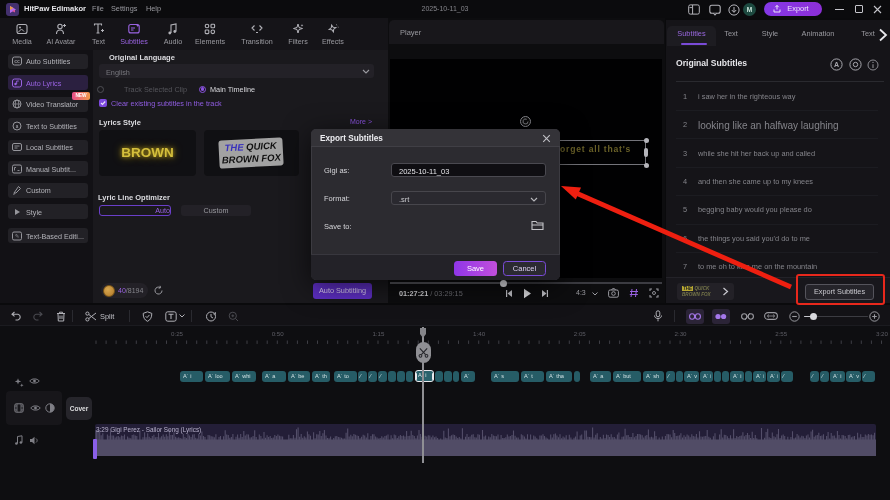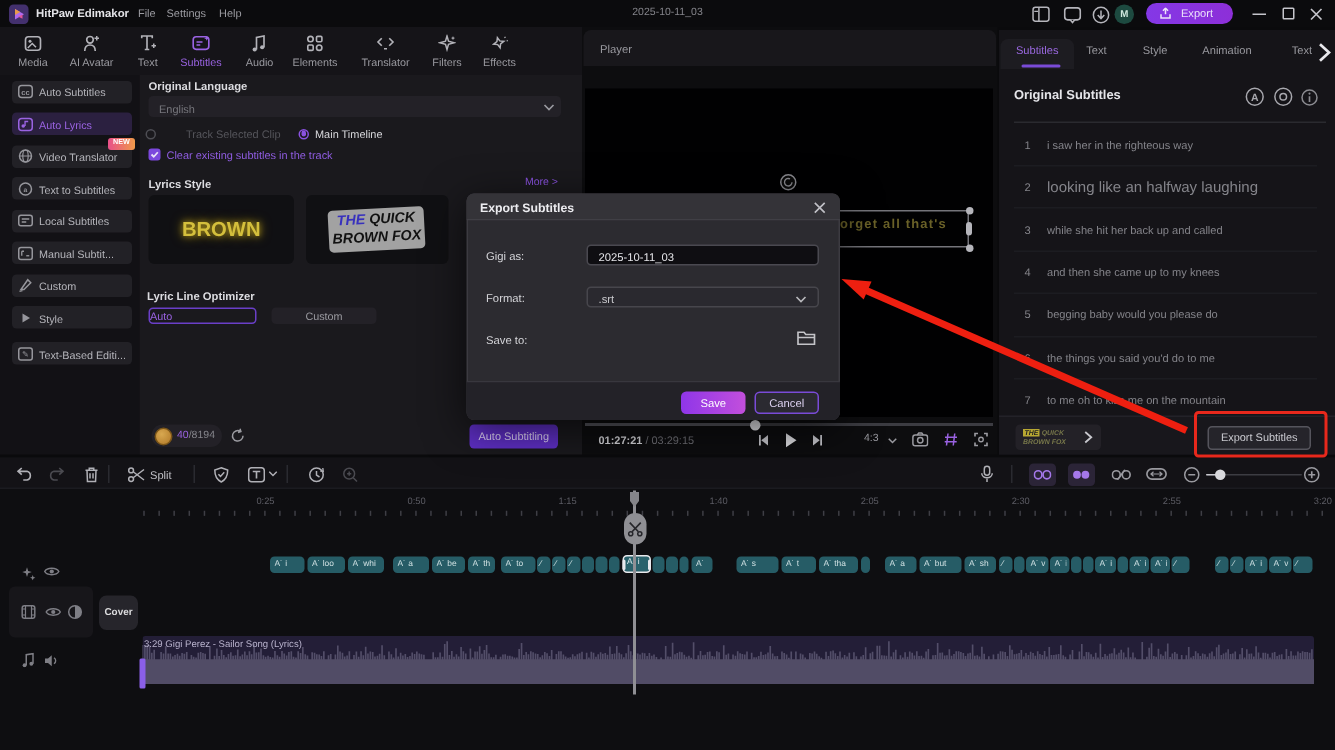--- a/index.html
+++ b/index.html
@@ -77,21 +77,21 @@
       <circle cx="3" cy="3" r="1.8" fill="none" stroke="#b2b2b8" stroke-width="1.1"></circle>
       <rect x="7" y="1.2" width="3.6" height="3.6" rx="0.8" fill="none" stroke="#b2b2b8" stroke-width="1.1"></rect>
       <rect x="1.2" y="7" width="3.6" height="3.6" rx="0.8" fill="none" stroke="#b2b2b8" stroke-width="1.1"></rect>
       <circle cx="8.8" cy="8.8" r="1.8" fill="none" stroke="#b2b2b8" stroke-width="1.1"></circle>
     </svg>
 <div class="abs" style="left:180px;top:37px;width:60px;text-align:center;font-size:7.2px;color:#9a9aa0;">Elements</div>
 <svg class="ic" style="left:251px;top:23px" width="12" height="12" viewBox="0 0 12 12">
       <path d="M3.5 2.5 L1 5 L3.5 7.5 M8.5 2.5 L11 5 L8.5 7.5" fill="none" stroke="#b2b2b8" stroke-width="1.1"></path>
       <path d="M5 9.5 L7 9.5" stroke="#b2b2b8" stroke-width="1"></path>
     </svg>
-<div class="abs" style="left:227px;top:37px;width:60px;text-align:center;font-size:7.2px;color:#9a9aa0;">Translator</div>
+<div class="abs" style="left:227px;top:37px;width:60px;text-align:center;font-size:7.2px;color:#9a9aa0;">Transition</div>
 <svg class="ic" style="left:292px;top:23px" width="12" height="12" viewBox="0 0 12 12">
       <path d="M6 1 L7 4.5 L10.5 5.5 L7 6.5 L6 10 L5 6.5 L1.5 5.5 L5 4.5 Z" fill="none" stroke="#b2b2b8" stroke-width="1"></path>
       <path d="M10 1 L10.4 2 L11.4 2.4 L10.4 2.8 L10 3.8 L9.6 2.8 L8.6 2.4 L9.6 2 Z" fill="#b2b2b8"></path>
     </svg>
 <div class="abs" style="left:268px;top:37px;width:60px;text-align:center;font-size:7.2px;color:#9a9aa0;">Filters</div>
 <svg class="ic" style="left:327px;top:23px" width="12" height="12" viewBox="0 0 12 12">
       <path d="M5.5 2 L6.5 4.5 L9 5.5 L6.5 6.5 L5.5 9 L4.5 6.5 L2 5.5 L4.5 4.5 Z" fill="none" stroke="#b2b2b8" stroke-width="1" transform="rotate(-15 5.5 5.5)"></path>
       <path d="M9.5 1.5 L9.8 2.3 M10.8 4 L11.5 4.2" stroke="#b2b2b8" stroke-width="0.9"></path>
     </svg>
 <div class="abs" style="left:303px;top:37px;width:60px;text-align:center;font-size:7.2px;color:#9a9aa0;">Effects</div>
@@ -148,21 +148,21 @@
 <div class="abs" style="left:26px;top:207.5px;font-size:7.2px;color:#b4b4ba;">Style</div>
 <div class="abs" style="left:8px;top:228px;width:80px;height:15px;border-radius:3px;background:#222126;"></div>
 <svg class="ic" style="left:12px;top:230.5px" width="10" height="10" viewBox="0 0 10 10">
       <rect x="0.5" y="1" width="9" height="8" rx="1.5" fill="none" stroke="#96969c" stroke-width="1"></rect>
       <text x="5" y="7.2" font-size="5.5" fill="#96969c" text-anchor="middle">✎</text>
     </svg>
 <div class="abs" style="left:26px;top:231.5px;font-size:7.2px;color:#b4b4ba;white-space:nowrap;">Text-Based Editi...</div>
 <div class="abs" style="left:72px;top:92px;width:18px;height:8px;border-radius:2px;background:linear-gradient(90deg,#e8508a,#f09a4a);color:#fff;font-size:4.8px;font-weight:bold;text-align:center;line-height:8px;z-index:3;">NEW</div>
 
 <div class="abs" style="left:93px;top:50px;width:295px;height:253px;background:#1a191d;"></div>
-<div class="abs" style="left:99px;top:53px;font-size:7.5px;font-weight:bold;color:#dcdce0;">Original Language</div>
+<div class="abs" style="left:109px;top:53px;font-size:7.5px;font-weight:bold;color:#dcdce0;">Original Language</div>
 <div class="abs" style="left:99px;top:64px;width:275px;height:14px;border-radius:3px;background:#232127;"></div>
 <div class="abs" style="left:106px;top:67.5px;font-size:7.3px;color:#76767c;">English</div>
 <svg class="ic" style="left:362px;top:69px" width="8" height="5" viewBox="0 0 8 5">
       <path d="M1 1 L4 4 L7 1" fill="none" stroke="#9a9aa0" stroke-width="1.1"></path>
     </svg>
 <div class="abs" style="left:97px;top:85.5px;width:7px;height:7px;border-radius:50%;border:1px solid #4e4e54;"></div>
 <div class="abs" style="left:108px;top:85px;font-size:7.3px;color:#55555b;margin-left:16px;">Track Selected Clip</div>
 <div class="abs" style="left:199px;top:85.5px;width:7px;height:7px;border-radius:50%;border:1.4px solid #8a52e0;"></div>
 <div class="abs" style="left:200.8px;top:87.3px;width:3.4px;height:3.4px;border-radius:50%;background:#8a52e0;"></div>
 <div class="abs" style="left:210px;top:85px;font-size:7.3px;color:#d8d8dc;">Main Timeline</div>
@@ -175,21 +175,21 @@
 <div class="abs" style="left:99px;top:118px;font-size:7.5px;font-weight:bold;color:#dcdce0;">Lyrics Style</div>
 <div class="abs" style="left:350px;top:118px;font-size:7px;color:#8a52e0;">More &gt;</div>
 <div class="abs" style="left:99px;top:130px;width:97px;height:46px;border-radius:4px;background:#101013;"></div>
 <div class="abs" style="left:99px;top:130px;width:97px;height:46px;line-height:46px;text-align:center;font-size:13.5px;font-weight:bold;color:#d4bf3c;text-shadow:0 0 4px #ad931c,0 0 8px #8a7514;">BROWN</div>
 <div class="abs" style="left:204px;top:130px;width:95px;height:46px;border-radius:4px;background:#101013;"></div>
 <div class="abs" style="left:219px;top:139px;width:64px;height:28px;border-radius:3px;background:#a2a2a2;transform:rotate(-3deg);text-align:center;">
       <div style="font-style:italic;font-weight:bold;font-size:9.5px;line-height:13px;margin-top:1px;color:#111;white-space:nowrap"><span style="color:#3730bd">THE</span> QUICK</div>
       <div style="font-style:italic;font-weight:bold;font-size:9.5px;line-height:11px;color:#111;white-space:nowrap">BROWN FOX</div>
     </div>
 <div class="abs" style="left:98px;top:193px;font-size:7.5px;font-weight:bold;color:#dcdce0;">Lyric Line Optimizer</div>
-<div class="abs" style="left:99px;top:204.5px;width:72px;height:11.5px;border-radius:3px;border:1px solid #6a3fc8;color:#9a62e2;font-size:7.2px;text-align:left;line-height:10.5px;">Auto</div>
+<div class="abs" style="left:99px;top:204.5px;width:72px;height:11.5px;border-radius:3px;border:1px solid #6a3fc8;color:#9a62e2;font-size:7.2px;text-align:right;line-height:10.5px;">Auto</div>
 <div class="abs" style="left:181px;top:204.5px;width:70px;height:11.5px;border-radius:3px;background:#232127;color:#9a9aa0;font-size:7.2px;text-align:center;line-height:11.5px;">Custom</div>
 <div class="abs" style="left:101px;top:283px;width:47px;height:15px;border-radius:8px;background:#232127;"></div>
 <div class="abs" style="left:102.5px;top:284.5px;width:12px;height:12px;border-radius:50%;background:radial-gradient(circle at 38% 35%,#d8a850,#b07828);border:1px solid #7a5518;"></div>
 <div class="abs" style="left:118px;top:287px;font-size:7px;color:#9a62e2;">40<span style="color:#85858b">/8194</span></div>
 <svg class="ic" style="left:153px;top:285px" width="11" height="11" viewBox="0 0 11 11">
       <path d="M9 5.5 A3.5 3.5 0 1 1 7.2 2.5 M7 0.8 L7.6 2.7 L5.7 3.3" fill="none" stroke="#9a9aa0" stroke-width="1"></path>
     </svg>
 <div class="abs" style="left:313px;top:283px;width:59px;height:16px;border-radius:3px;background:#5e2fc4;color:#dfd2f6;font-size:7.3px;text-align:center;line-height:16px;">Auto Subtitling</div>
 <div class="abs" style="left:388px;top:18px;width:277px;height:285px;background:#0d0d0f;"></div>
 <div class="abs" style="left:389px;top:20px;width:275px;height:24px;border-radius:5px 5px 0 0;background:#18171b;"></div>

